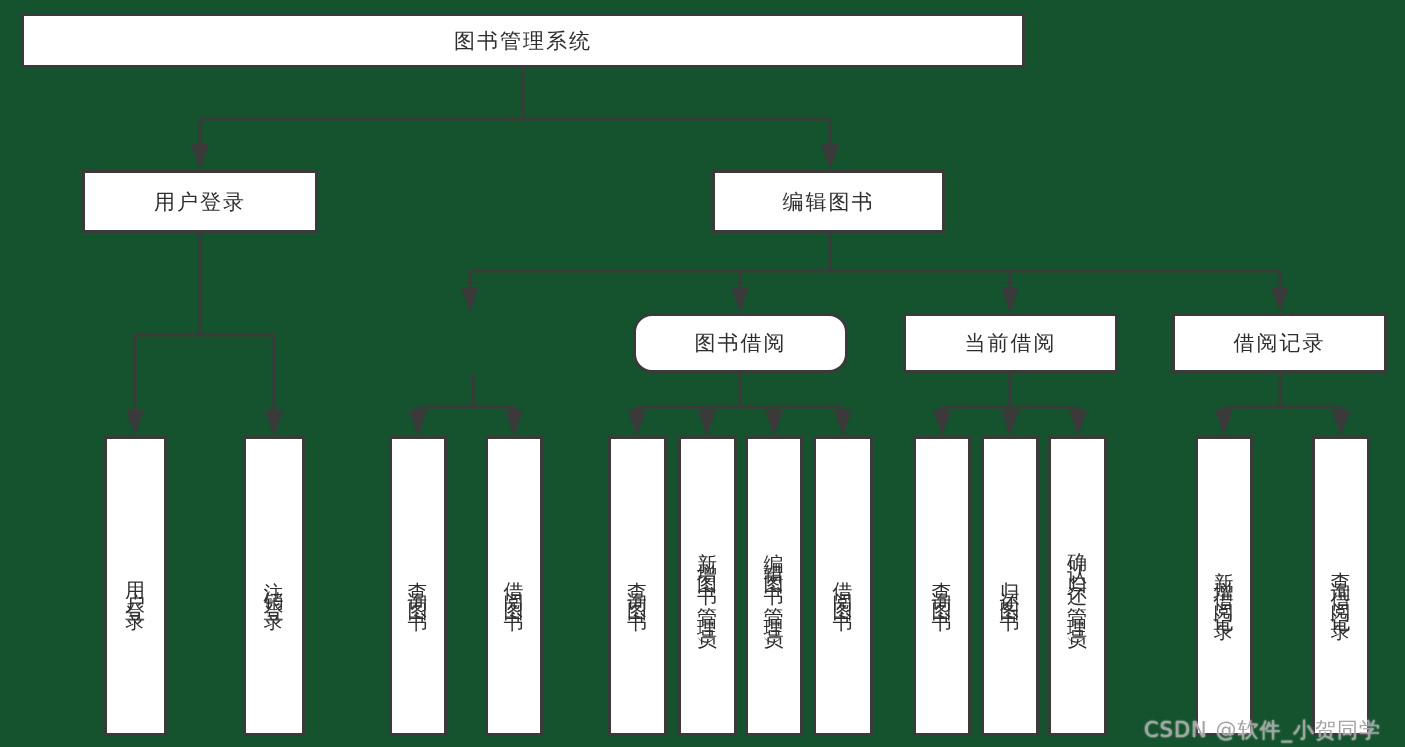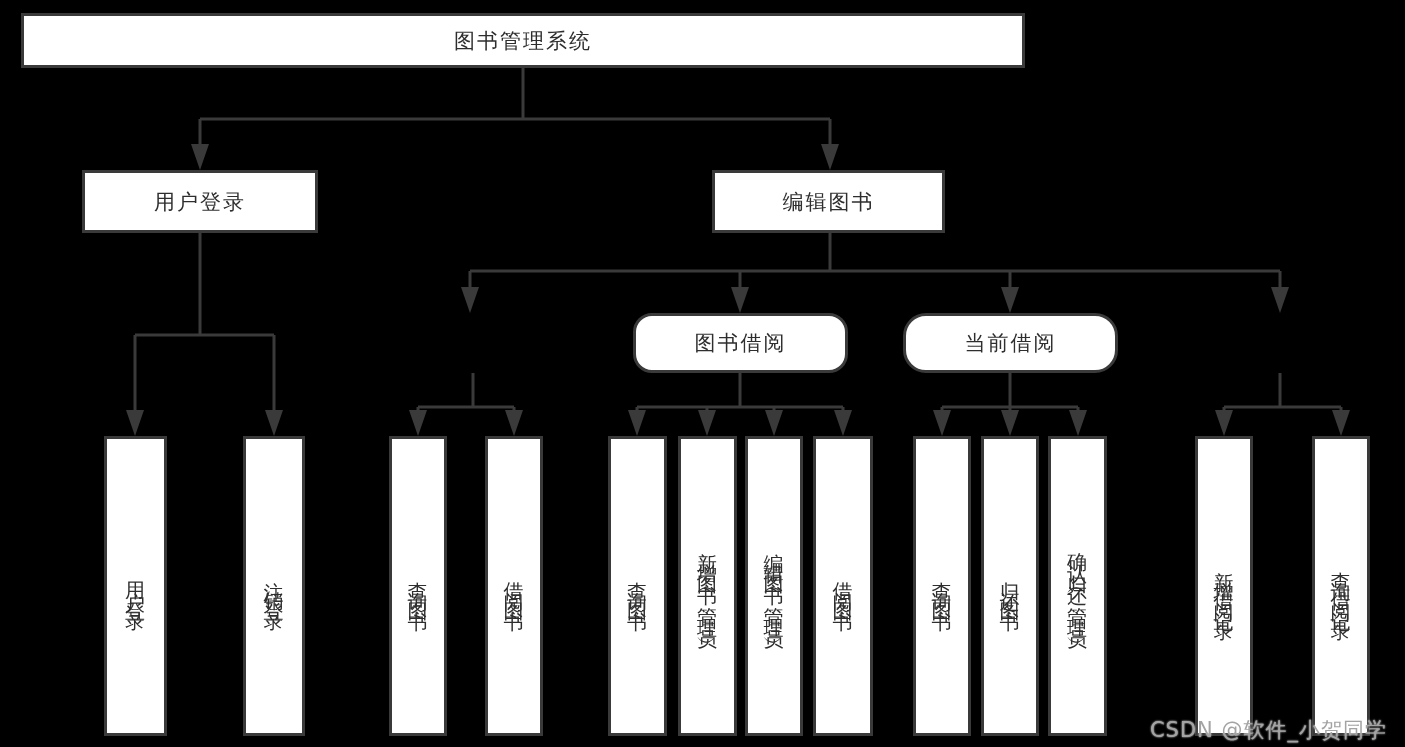--- a/index.html
+++ b/index.html
@@ -1,20 +1,20 @@
 <!DOCTYPE html>
 <html><head>
 <meta charset="utf-8">
 <style>
   html, body { margin: 0; padding: 0; background: #ffffff; }
   #canvas {
     position: relative;
     width: 1405px;
     height: 747px;
-    background: #000000;
+    background: #14532d;
     overflow: hidden;
     font-family: "DejaVu Sans", sans-serif;
   }
   #connectors {
     position: absolute;
     left: 0; top: 0;
     width: 1405px; height: 747px;
   }
   #connectors path {
     fill: none;
@@ -47,21 +47,21 @@
     writing-mode: vertical-rl;
     text-orientation: mixed;
     font-size: 20px;
     letter-spacing: 10px;
     line-height: 1;
     color: #2e2e2e;
   }
   .vlabel.long { letter-spacing: 11px; }
   #watermark {
     position: absolute;
-    right: 18px;
+    right: 24px;
     bottom: 3px;
     font-size: 21px;
     color: #a3a3a3;
     letter-spacing: 1px;
     text-shadow: 0 0 2px #ffffff;
     white-space: nowrap;
   }
 </style>
 </head>
 <body>
@@ -118,22 +118,25 @@
   <div class="box" style="left:82px; top:170px; width:236px; height:63px;">
     <span class="hlabel">用户登录</span>
   </div>
   <div class="box" style="left:712px; top:170px; width:233px; height:63px;">
     <span class="hlabel">编辑图书</span>
   </div>
 
   <div class="box" style="left:633px; top:313px; width:215px; height:60px;border-radius:19px;">
     <span class="hlabel">图书借阅</span>
   </div>
-  <div class="box" style="left:903px; top:313px; width:215px; height:60px;border-radius:23px;">
+  <div class="box" style="left:903px; top:313px; width:215px; height:60px;">
     <span class="hlabel">当前借阅</span>
+  </div>
+  <div class="box" style="left:1172px; top:313px; width:215px; height:60px;">
+    <span class="hlabel">借阅记录</span>
   </div>
 
   <div class="box leaf" style="left:104px; width:63px;">
     <span class="vlabel">用户登录</span>
   </div>
   <div class="box leaf" style="left:243px; width:62px;">
     <span class="vlabel">注销登录</span>
   </div>
 
   <div class="box leaf" style="left:389px; width:58px;">

